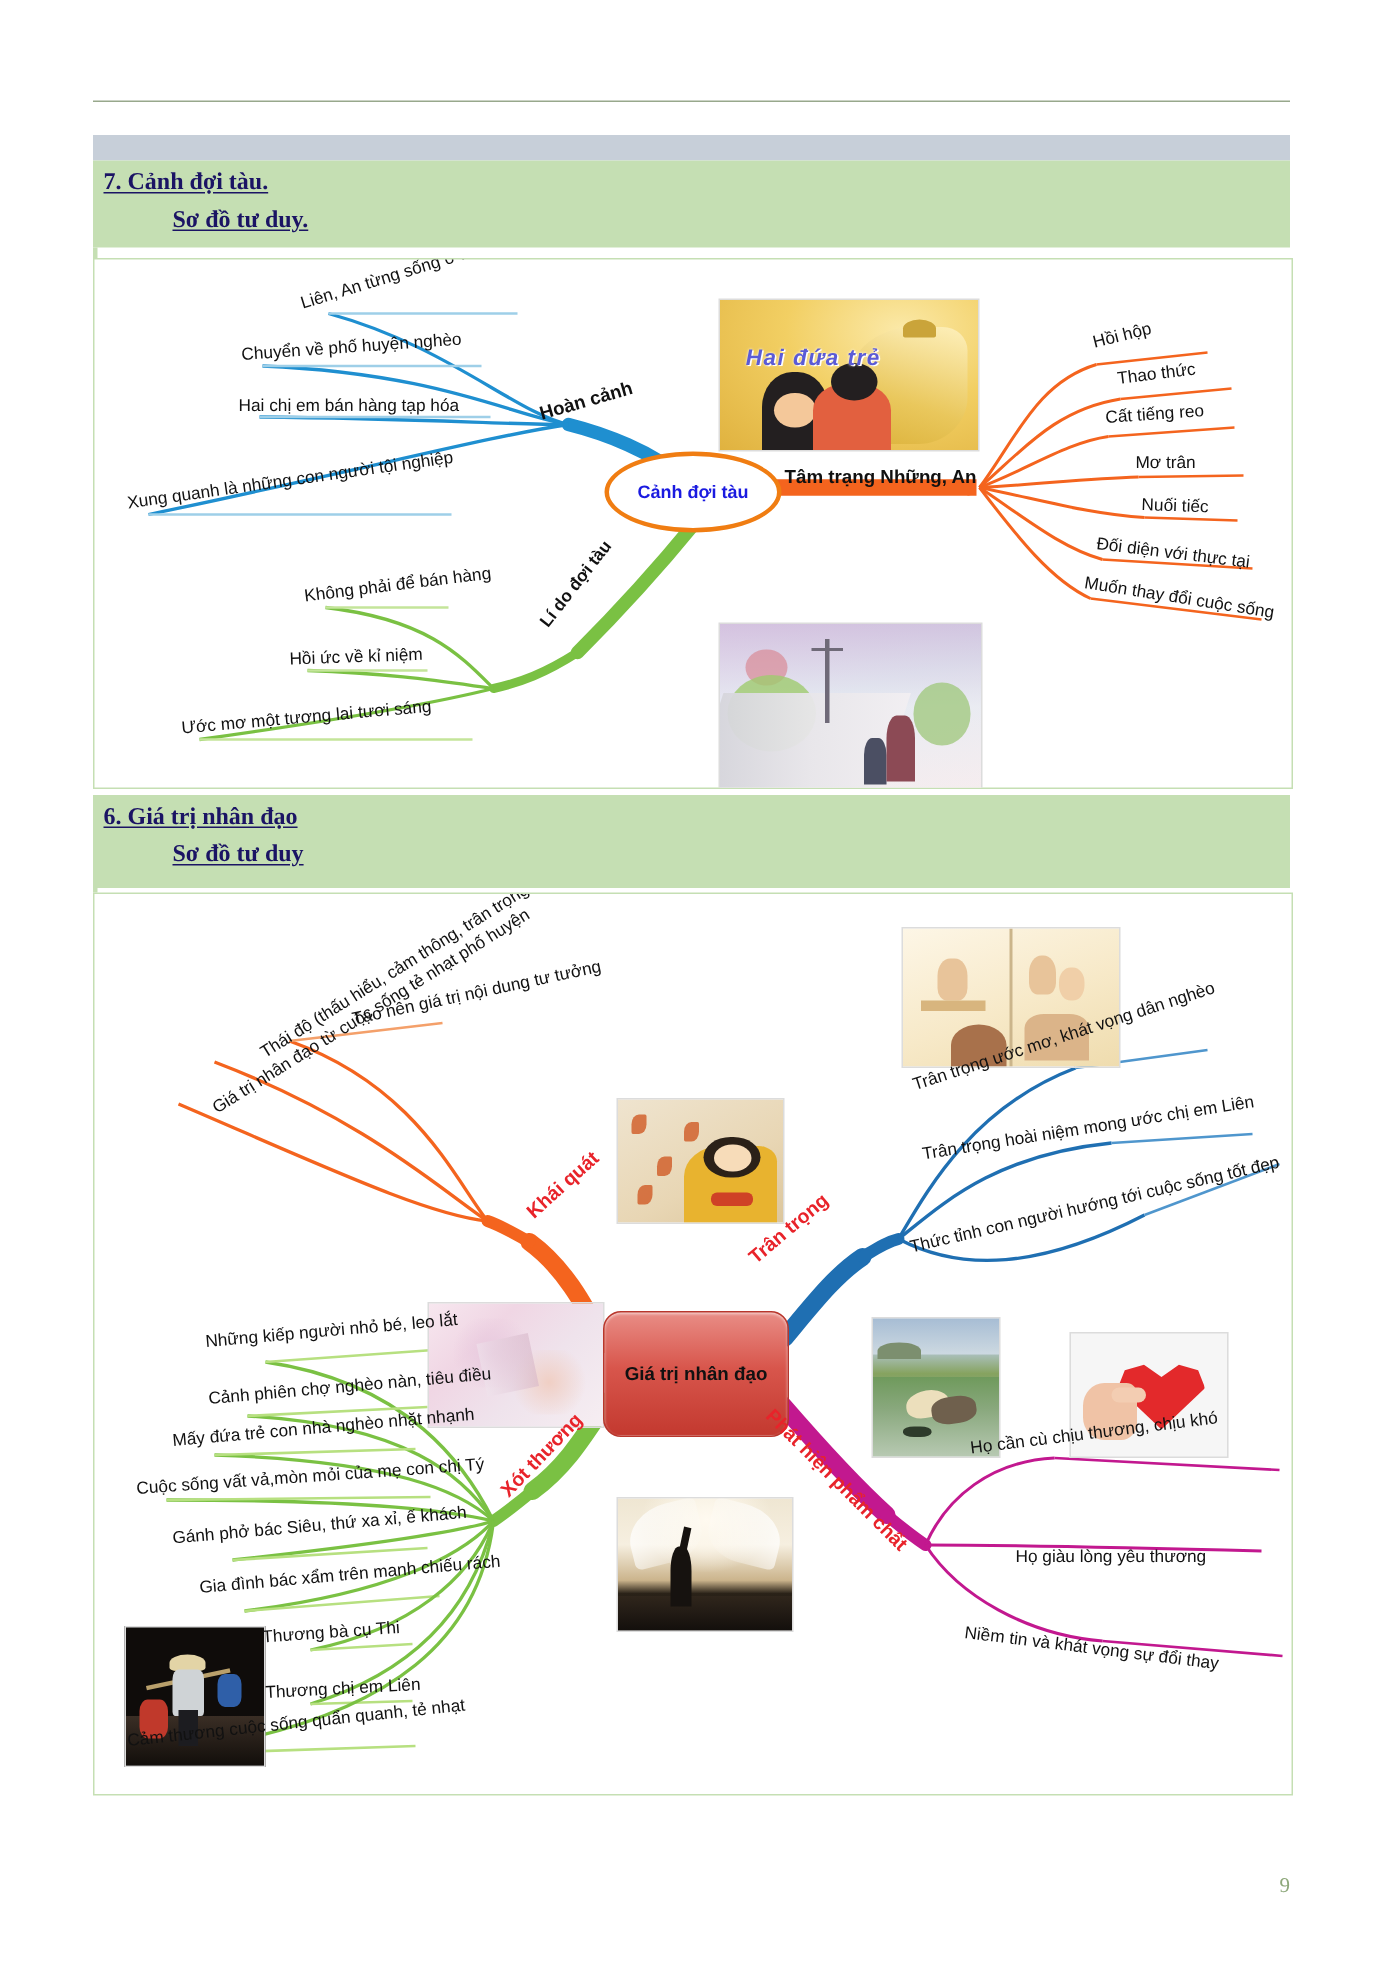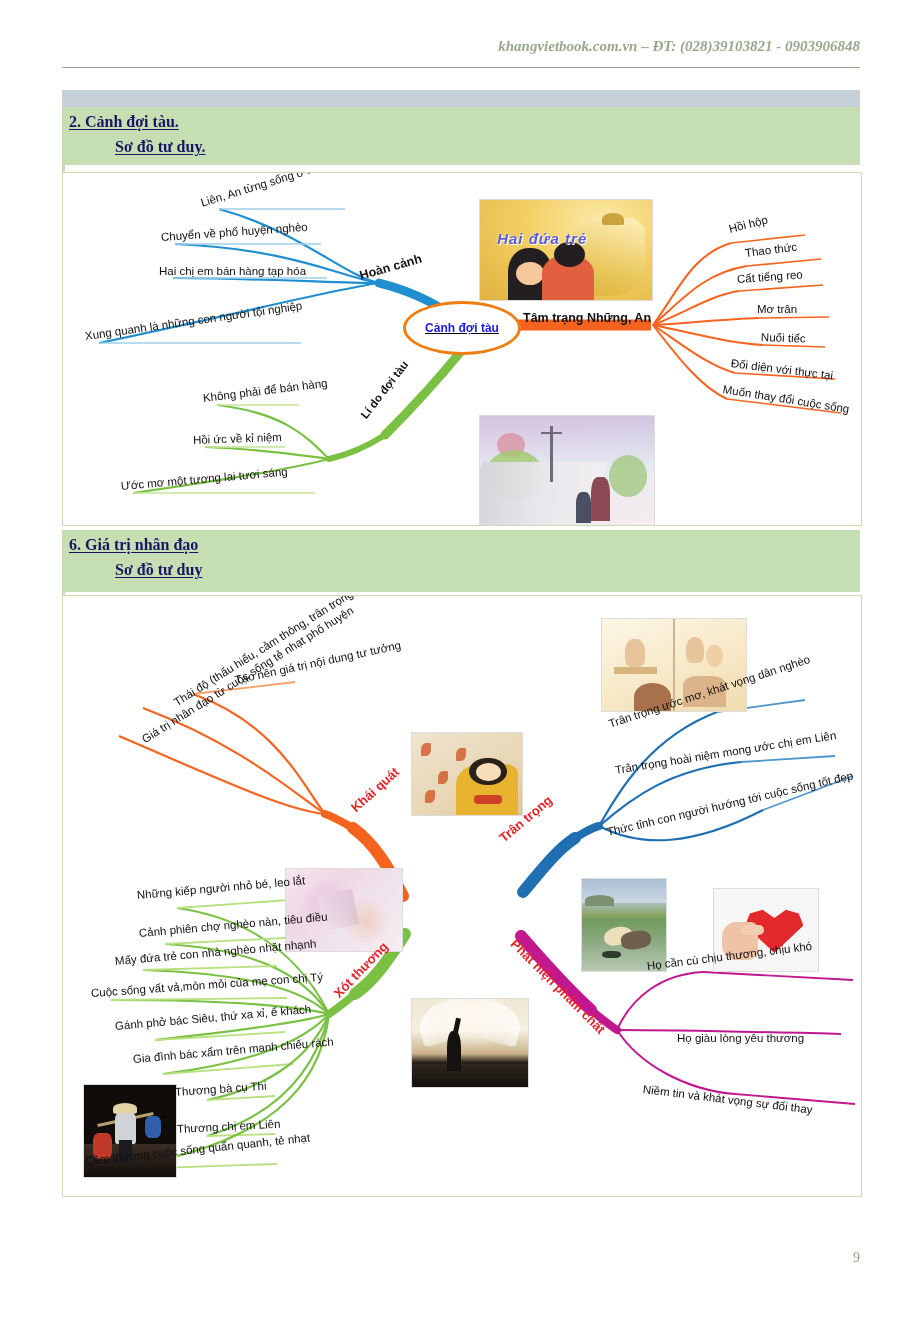--- a/index.html
+++ b/index.html
@@ -25,21 +25,21 @@
   .left-rail{position:absolute;width:3px;background:#c5dfb3;}
 
   
   .leaf{position:absolute;white-space:nowrap;font-family:"Liberation Sans",sans-serif;
      font-size:11.5px;color:#111;transform-origin:left center;}
   .branch-label{position:absolute;white-space:nowrap;font-weight:bold;
      font-family:"Liberation Sans",sans-serif;transform-origin:left center;}
 
   
   .node-ellipse{position:absolute;border:3px solid #f07d12;border-radius:50%;
-     background:#fff;display:flex;align-items:center;justify-content:center;text-decoration:underline;}
+     background:#fff;display:flex;align-items:center;justify-content:center;}
   .node-ellipse span{color:#1a1ae0;font-weight:bold;font-size:12px;white-space:nowrap;}
   .node-rect{position:absolute;border-radius:12px;
      background:linear-gradient(180deg,#e98d86 0%,#d8564c 45%,#c3392f 100%);
      border:1px solid #b8362c;box-shadow:inset 0 1px 2px rgba(255,255,255,.6);
      display:flex;align-items:center;justify-content:center;}
   .node-rect span{color:#111;font-weight:bold;font-size:12.5px;white-space:nowrap;}
 
   
   .pic{position:absolute;overflow:hidden;margin-top:20px;}
   .pic.b{border:1px solid #dcdcdc;}
@@ -170,27 +170,26 @@
      background:#b9a06b;transform:rotate(-12deg);}
 
   .page-number{position:absolute;right:62px;bottom:52px;font-size:14px;color:#8ea87b;
      font-family:"Liberation Serif",serif;}
   svg{position:absolute;left:0;top:0;overflow:visible;}
 </style>
 </head>
 <body>
 
 <div class="page-header">
-  <div class="header-text">khangvietbook.com.vn – ĐT: (028)39103821 - 0903906848</div>
   <div class="header-rule"></div>
 </div>
 
 <div class="grey-band" style="left:62px;top:90px;width:798px;height:17px;"></div>
 <div class="green-band" style="left:62px;top:107px;width:798px;height:58px;">
-  <div class="band-title" style="position:absolute;left:7px;top:6px;">2. Cảnh đợi tàu.</div>
+  <div class="band-title" style="position:absolute;left:7px;top:6px;">7. Cảnh đợi tàu.</div>
   <div class="band-title" style="position:absolute;left:53px;top:31px;">Sơ đồ tư duy.</div>
 </div>
 <div class="left-rail" style="left:62px;top:165px;height:8px;"></div>
 
 <div class="map-frame" style="left:62px;top:172px;width:798px;height:352px;">
 
   <svg width="798" height="352" viewBox="0 0 798 352">
 
     <path d="M392,146 C372,128 340,116 316,110" stroke="#1f8fd0" stroke-width="9" fill="none" stroke-linecap="round"></path>
 
@@ -386,20 +385,23 @@
   <div class="pic pic-porter b" style="left:20px;top:468px;width:92px;height:92px;">
     <div class="gnd"></div>
       <div class="pole"></div>
       <div class="load1"></div>
       <div class="load2"></div>
     <div class="hat"></div>
       <div class="body"></div>
       <div class="leg"></div>
   </div>
 
+  <div class="node-rect" style="left:339px;top:278px;width:122px;height:82px;">
+    <span>Giá trị nhân đạo</span>
+  </div>
 
   <div class="branch-label" style="left:290px;top:206px;font-size:13px;color:#e8232a;transform:rotate(-42deg);">Khái quát</div>
   <div class="branch-label" style="left:438px;top:236px;font-size:13px;color:#e8232a;transform:rotate(-40deg);">Trân trọng</div>
   <div class="branch-label" style="left:273px;top:392px;font-size:13px;color:#e8232a;transform:rotate(-46deg);">Xót thương</div>
   <div class="branch-label" style="left:450px;top:338px;font-size:13px;color:#e8232a;transform:rotate(45deg);">Phát hiện phẩm chất</div>
 
   <div class="leaf" style="left:172px;top:78px;transform:rotate(-12deg);">Tạo nên giá trị nội dung tư tưởng</div>
   <div class="leaf" style="left:112px;top:101px;transform:rotate(-32deg);">Thái độ (thấu hiểu, cảm thông, trân trọng...)</div>
   <div class="leaf" style="left:80px;top:138px;transform:rotate(-32deg);">Giá trị nhân đạo từ cuộc sống tẻ nhạt phố huyện</div>
 

